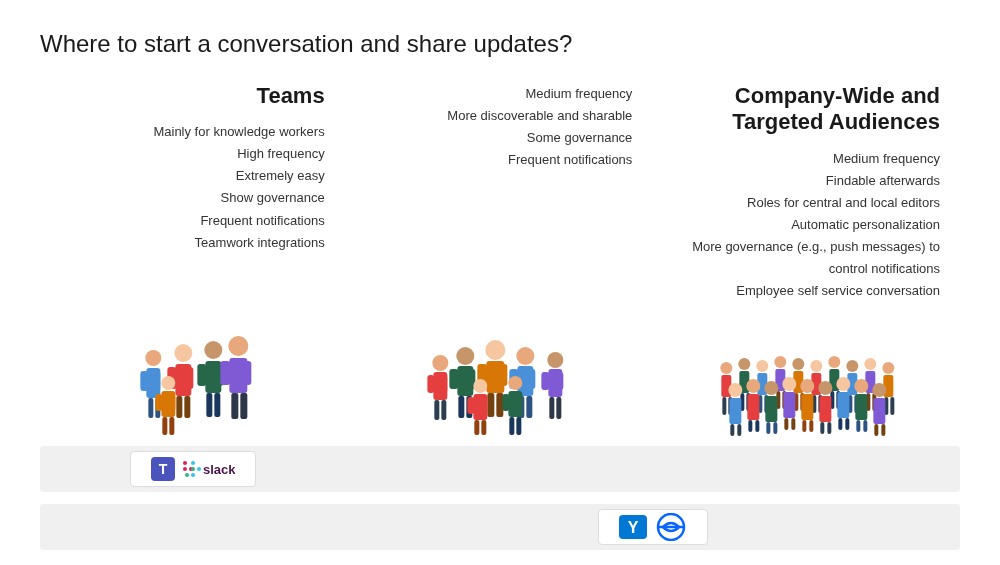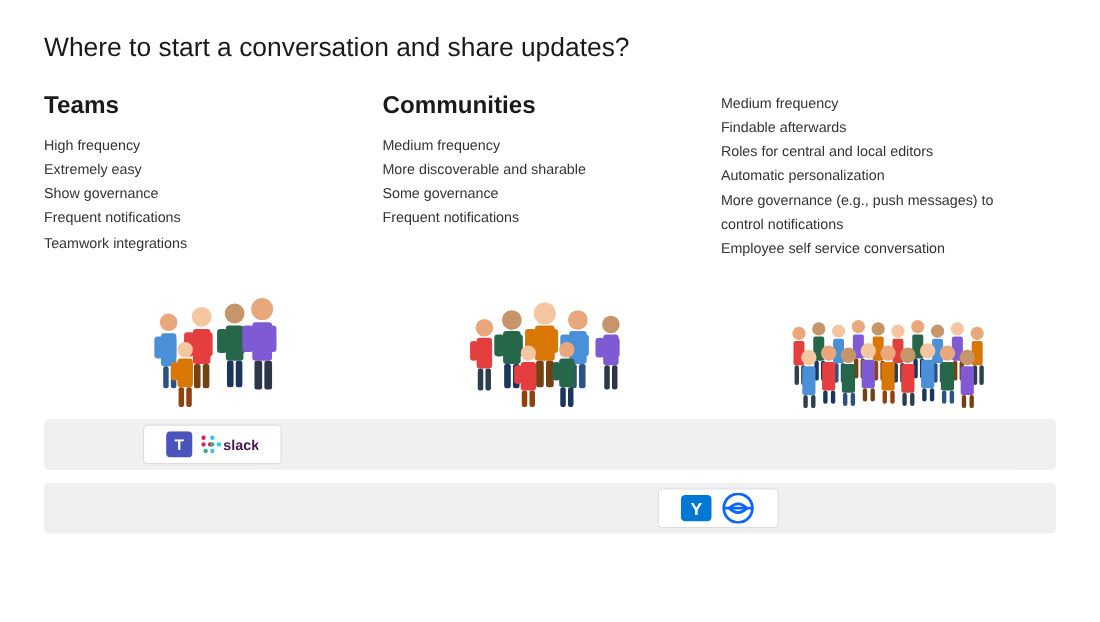--- a/index.html
+++ b/index.html
@@ -23,20 +23,21 @@
       font-weight: 400;
       color: #1a1a1a;
       margin-bottom: 24px;
       line-height: 1.2;
     }
 
     .columns {
       display: flex;
       gap: 3px;
       margin-bottom: 16px;
+      text-align: right;
     }
 
     .col {
       flex: 1;
       padding-right: 20px;
     }
 
     .col-title {
       font-size: 22px;
       font-weight: 600;
@@ -94,39 +95,40 @@
 <body>
 
 <div class="page">
   <h1 class="main-title">Where to start a conversation and share updates?</h1>
 
   <div class="columns">
 
     <div class="col">
       <div class="col-title">Teams</div>
       <ul class="col-bullets">
+        <li>Mainly for knowledge workers</li>
         <li>High frequency</li>
         <li>Extremely easy</li>
         <li>Show governance</li>
         <li>Frequent notifications</li>
         <li>Teamwork integrations</li>
       </ul>
     </div>
 
     <div class="col">
-      <div class="col-title">Communities</div>
       <ul class="col-bullets">
         <li>Medium frequency</li>
         <li>More discoverable and sharable</li>
         <li>Some governance</li>
         <li>Frequent notifications</li>
       </ul>
     </div>
 
     <div class="col">
+      <div class="col-title">Company-Wide and Targeted Audiences</div>
       <ul class="col-bullets">
         <li>Medium frequency</li>
         <li>Findable afterwards</li>
         <li>Roles for central and local editors</li>
         <li>Automatic personalization</li>
         <li>More governance (e.g., push messages) to control notifications</li>
         <li>Employee self service conversation</li>
       </ul>
     </div>
   </div>

